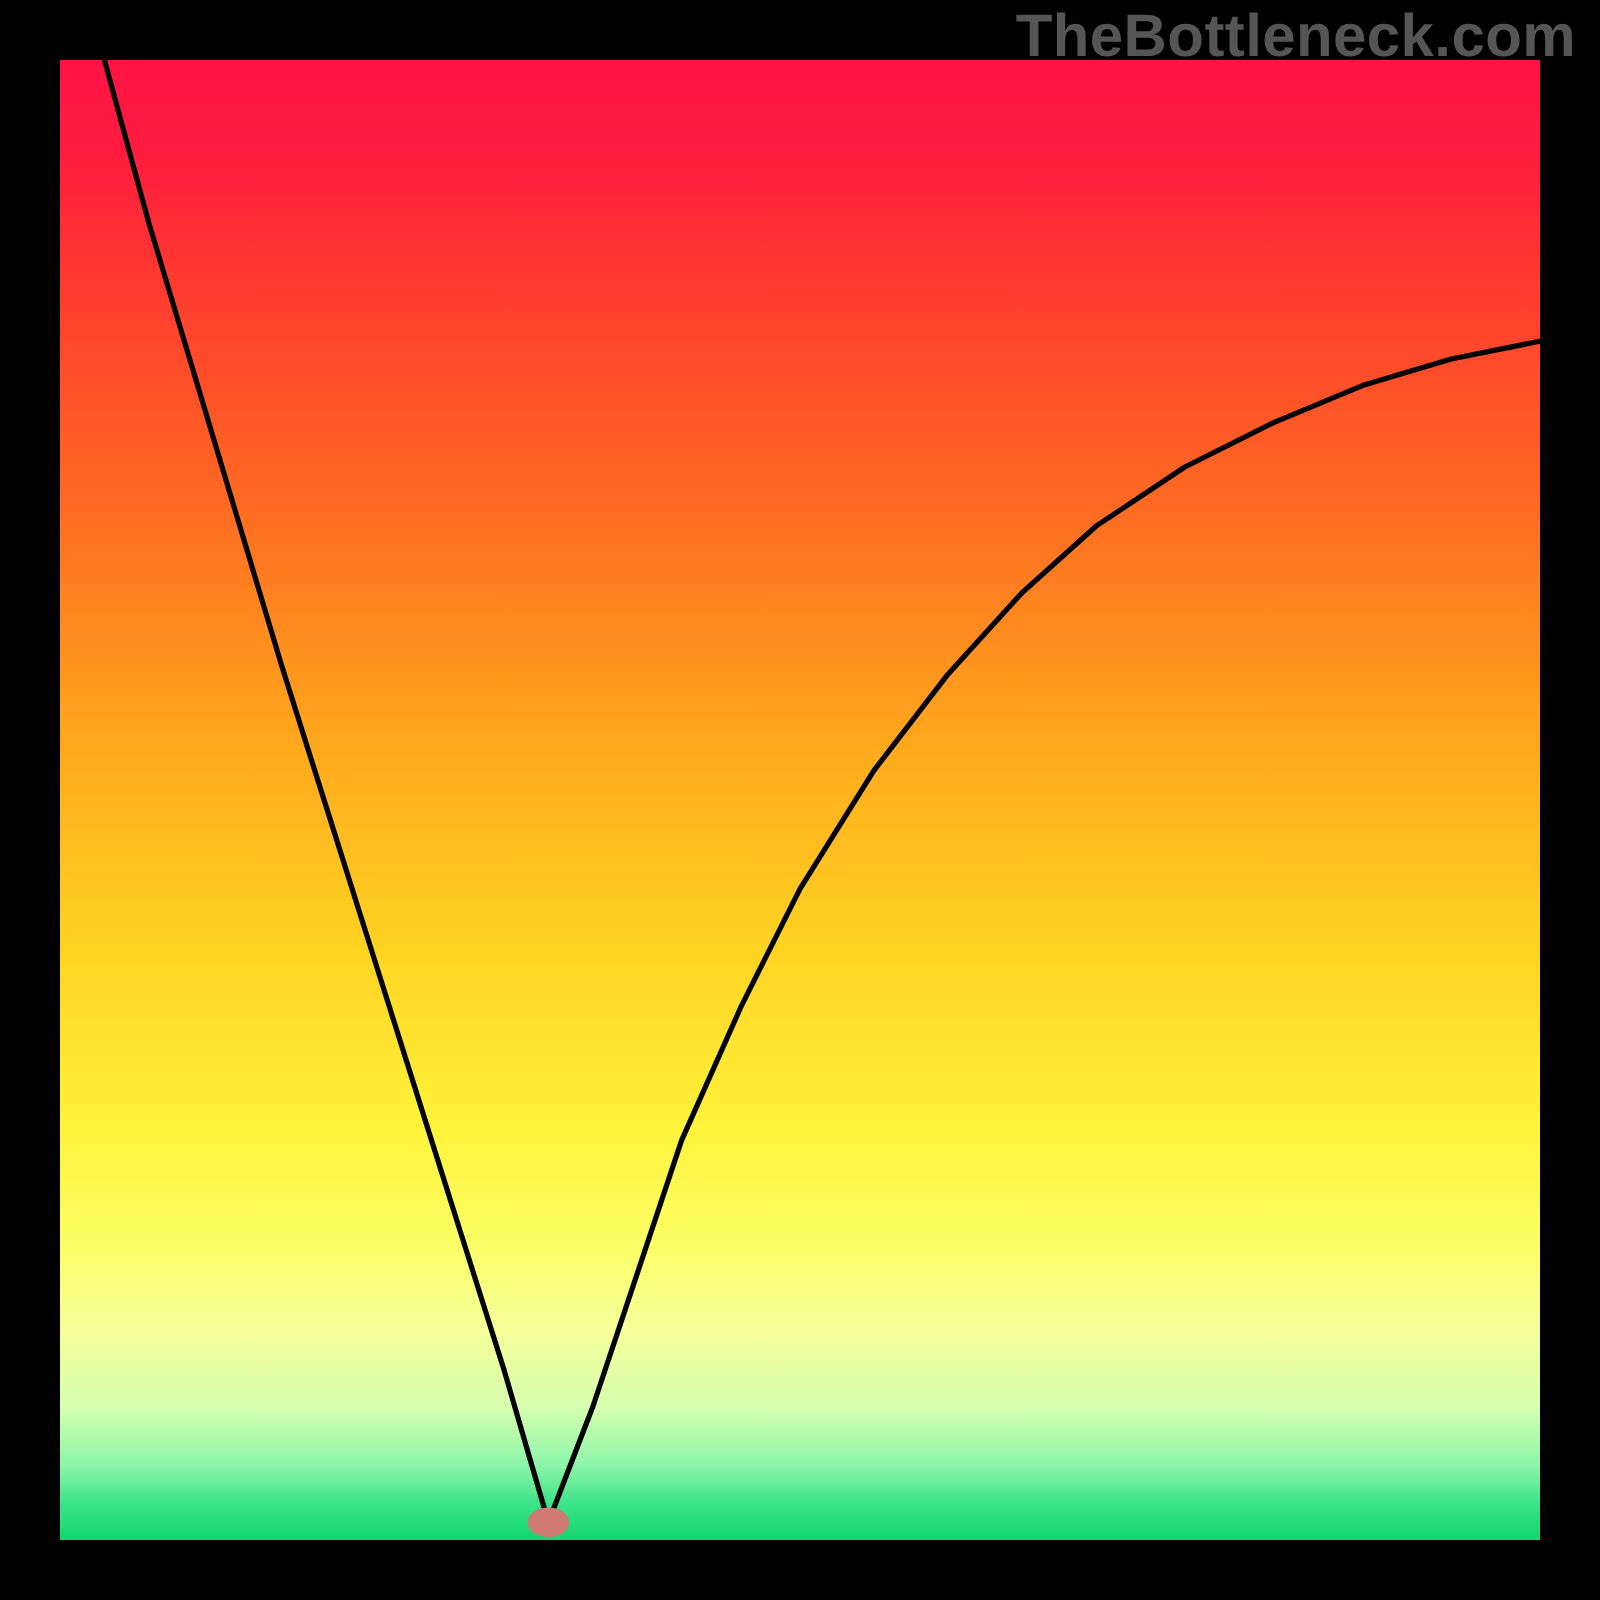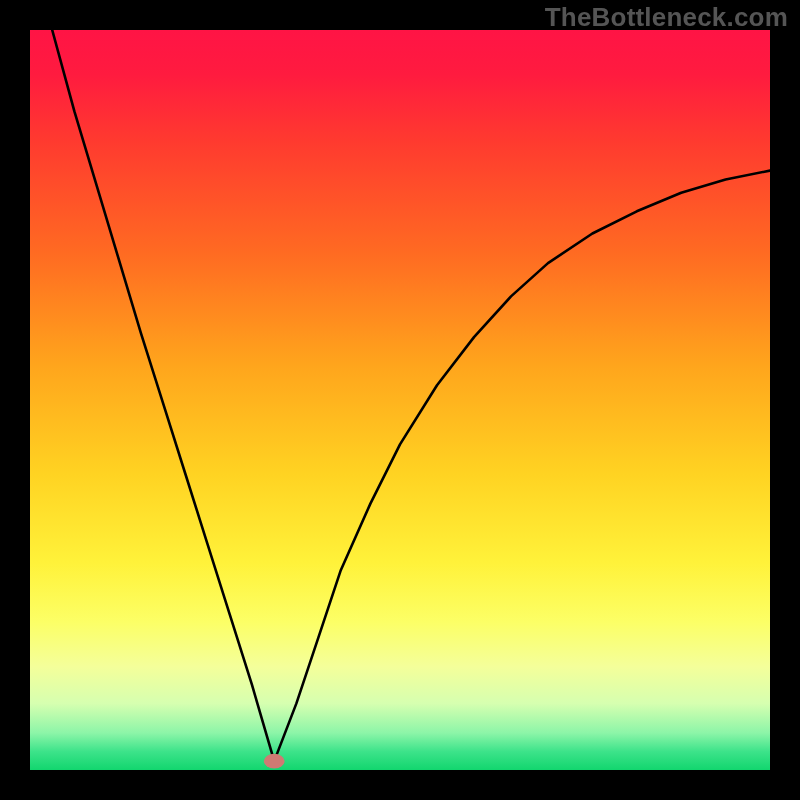--- a/index.html
+++ b/index.html
@@ -15,21 +15,21 @@
     position: relative;
     width: 800px;
     height: 800px;
     background: #000;
   }
   .watermark {
     position: absolute;
     top: 2px;
     right: 12px;
     color: #555;
-    font-size: 26px;
+    font-size: 30px;
     font-weight: 600;
     letter-spacing: 0.2px;
     z-index: 10;
   }
   .plot-area {
     position: absolute;
     left: 30px;
     top: 30px;
     width: 740px;
     height: 740px;

